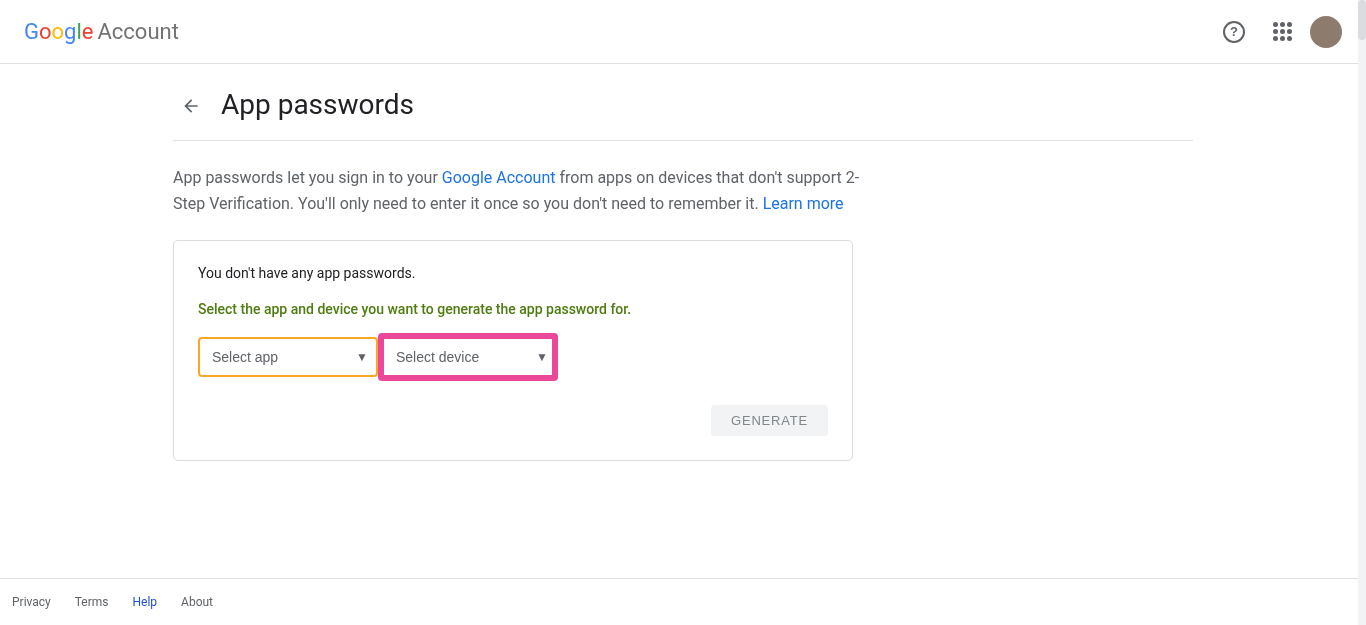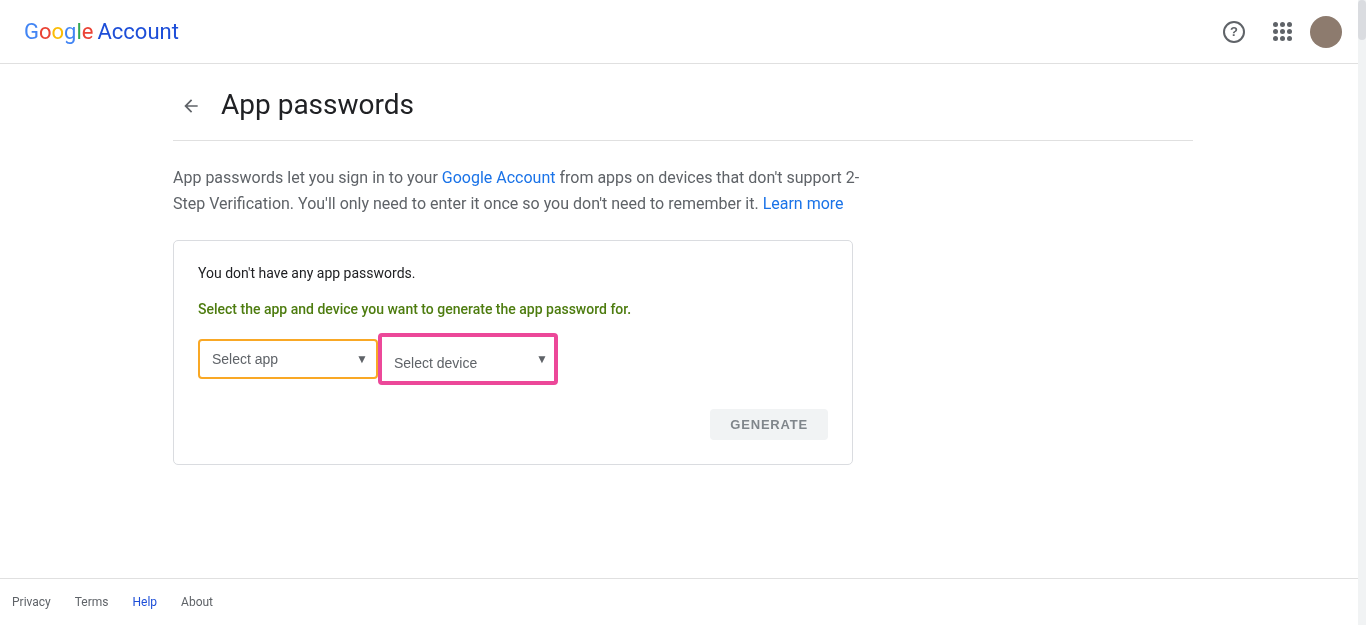--- a/index.html
+++ b/index.html
@@ -34,21 +34,21 @@
       color: #5f6368;
       text-decoration: none;
     }
     .google-logo .g-blue { color: #4285f4; }
     .google-logo .g-red { color: #ea4335; }
     .google-logo .g-yellow { color: #fbbc05; }
     .google-logo .g-green { color: #34a853; }
     .google-logo .g-blue2 { color: #4285f4; }
     .logo-account-text {
       font-size: 22px;
-      color: #1d4ed8;
+      color: #737373;
       margin-left: 4px;
     }
     .header-right {
       display: flex;
       align-items: center;
       gap: 8px;
     }
     .icon-btn {
       width: 40px;
       height: 40px;
@@ -178,23 +178,23 @@
       font-size: 14px;
       color: #5f6368;
       background: #fff;
       cursor: pointer;
       min-width: 180px;
       appearance: none;
       -webkit-appearance: none;
       outline: none;
     }
     .select-device {
-      border: 4px solid #ec4899;
+      border: 6px solid #ec4899;
       border-radius: 4px;
-      padding: 18px 40px 10px 12px;
+      padding: 10px 40px 10px 12px;
       font-size: 14px;
       color: #5f6368;
       background: #fff;
       cursor: pointer;
       min-width: 180px;
       appearance: none;
       -webkit-appearance: none;
       outline: none;
     }
     .dropdown-arrow {
@@ -208,21 +208,21 @@
       display: flex;
       justify-content: flex-end;
     }
     .generate-btn {
       background: #f1f3f4;
       color: #80868b;
       border: none;
       border-radius: 4px;
       padding: 8px 20px;
       font-size: 13px;
-      font-weight: 700;
+      font-weight: 400;
       letter-spacing: 0.8px;
       cursor: default;
       text-transform: uppercase;
       margin-left: 16px;
     }
 
     
     .footer {
       display: flex;
       gap: 24px;

